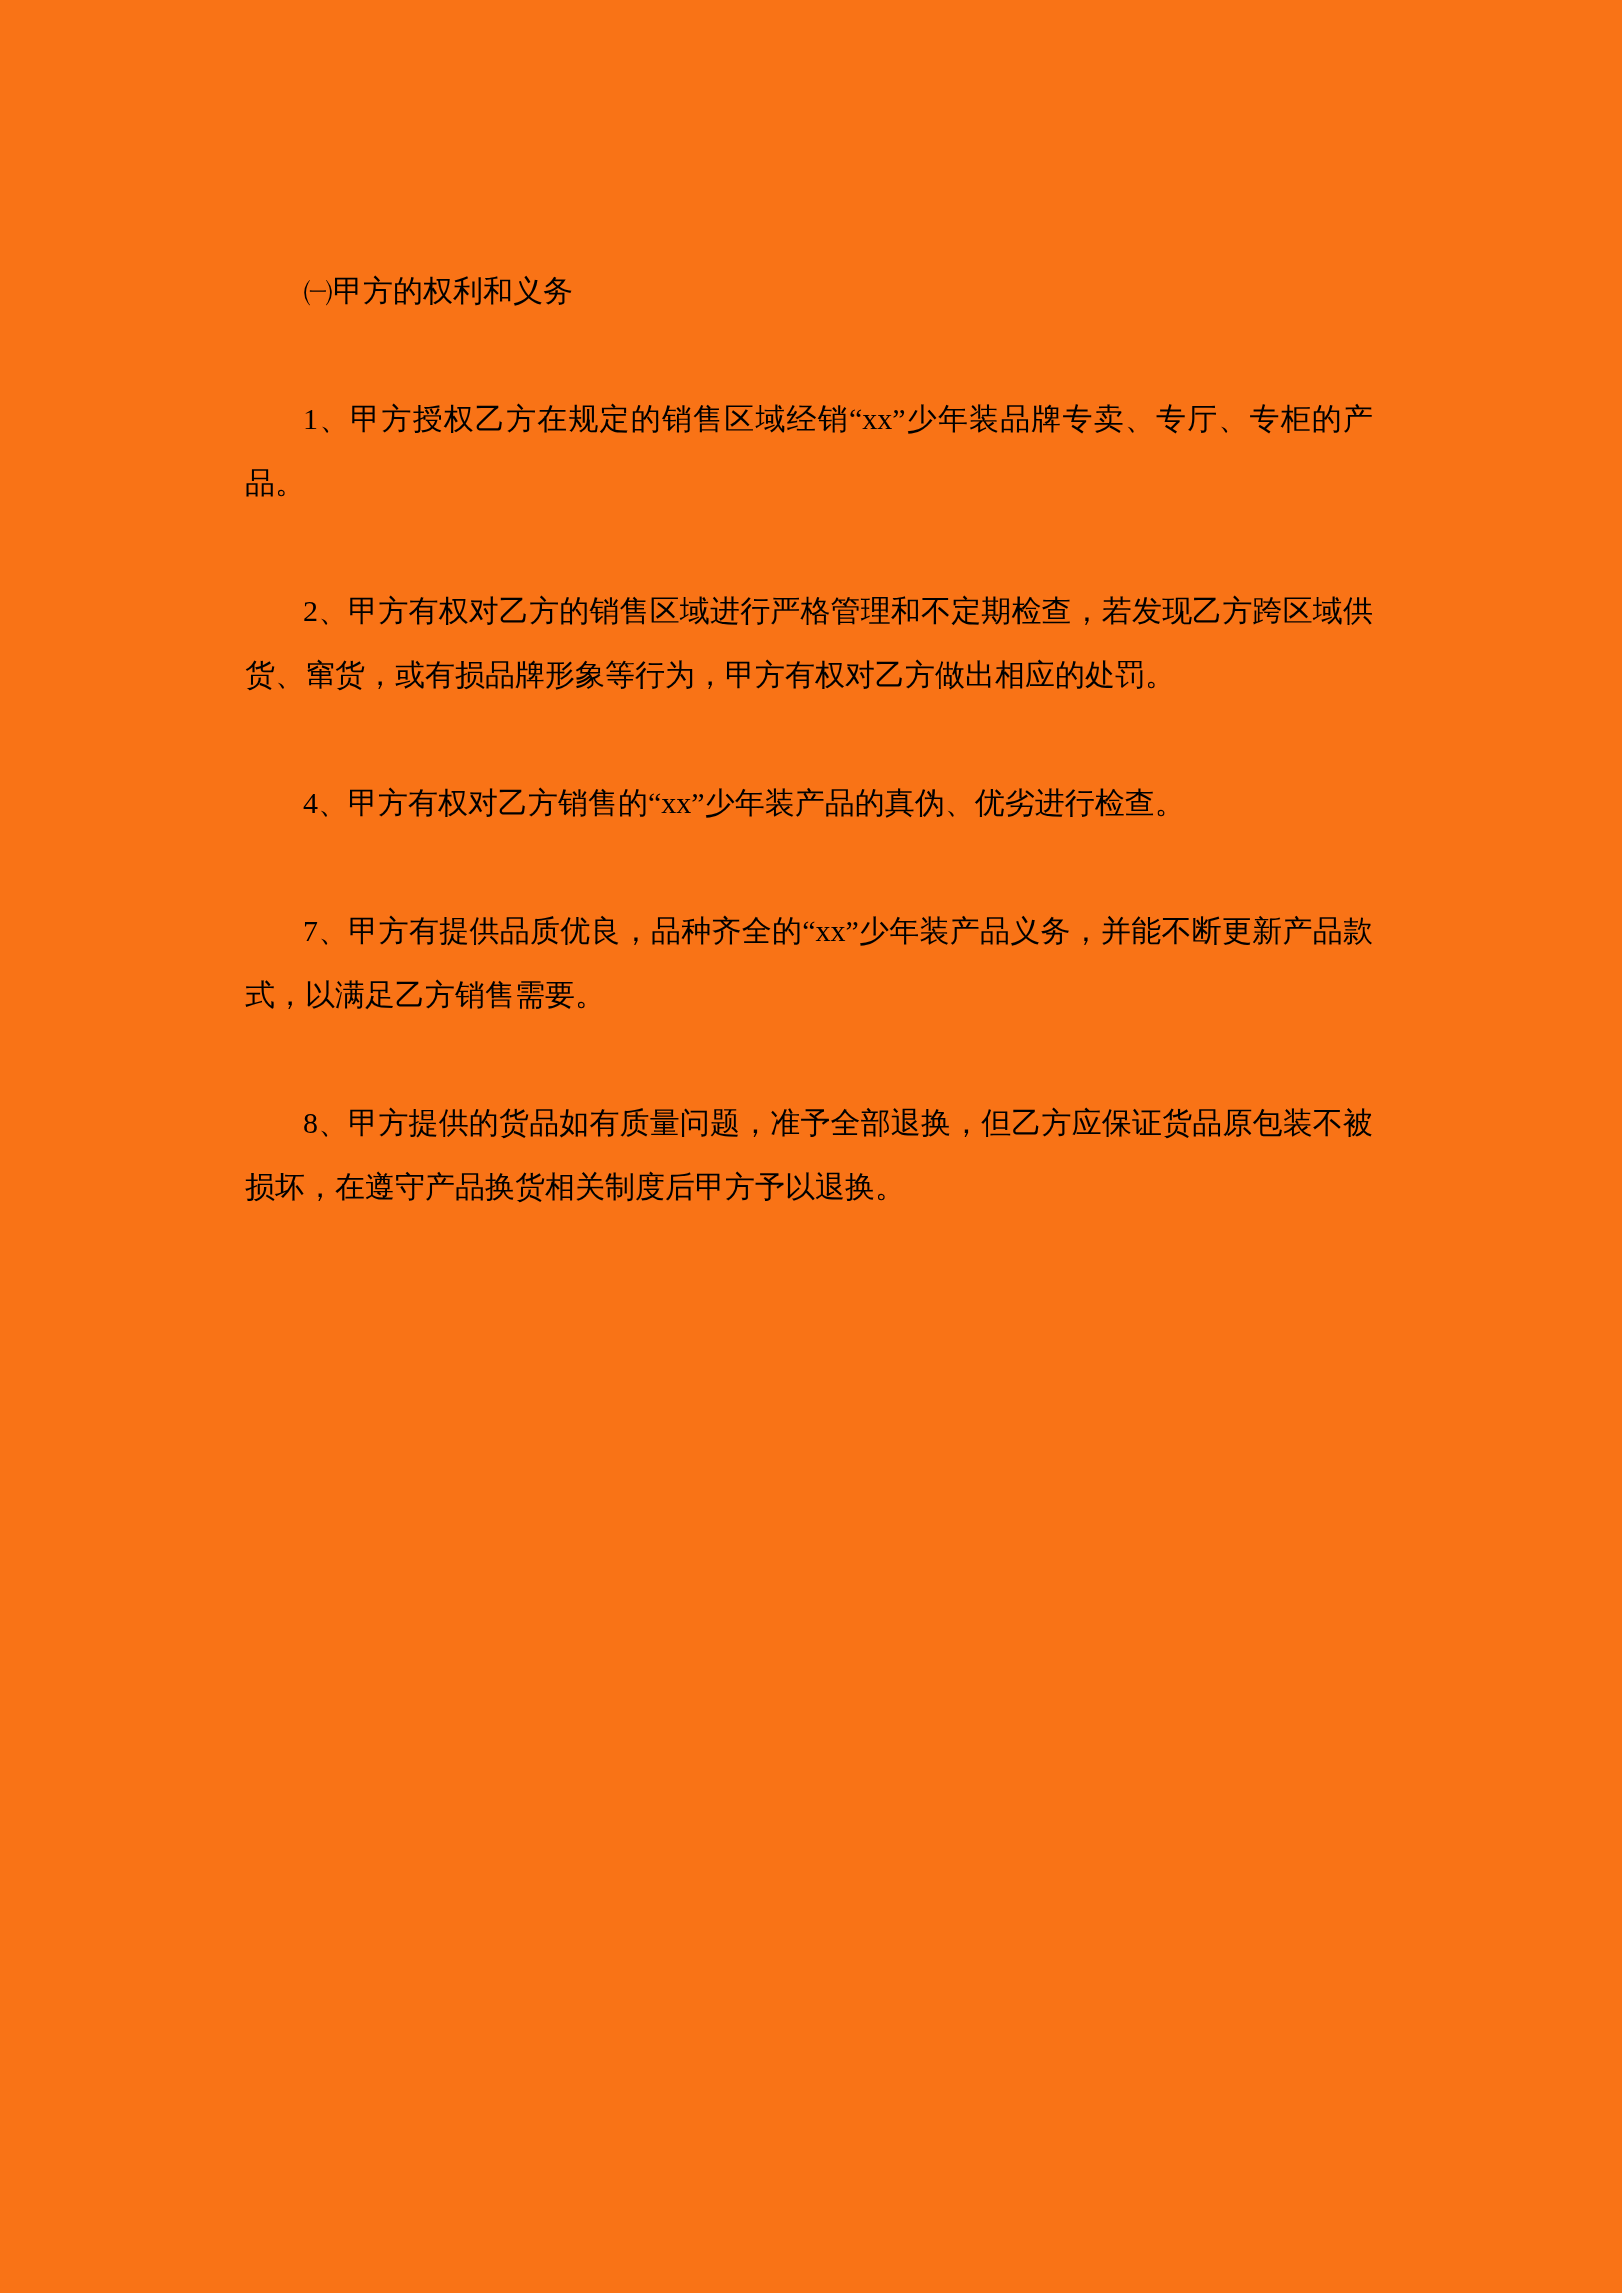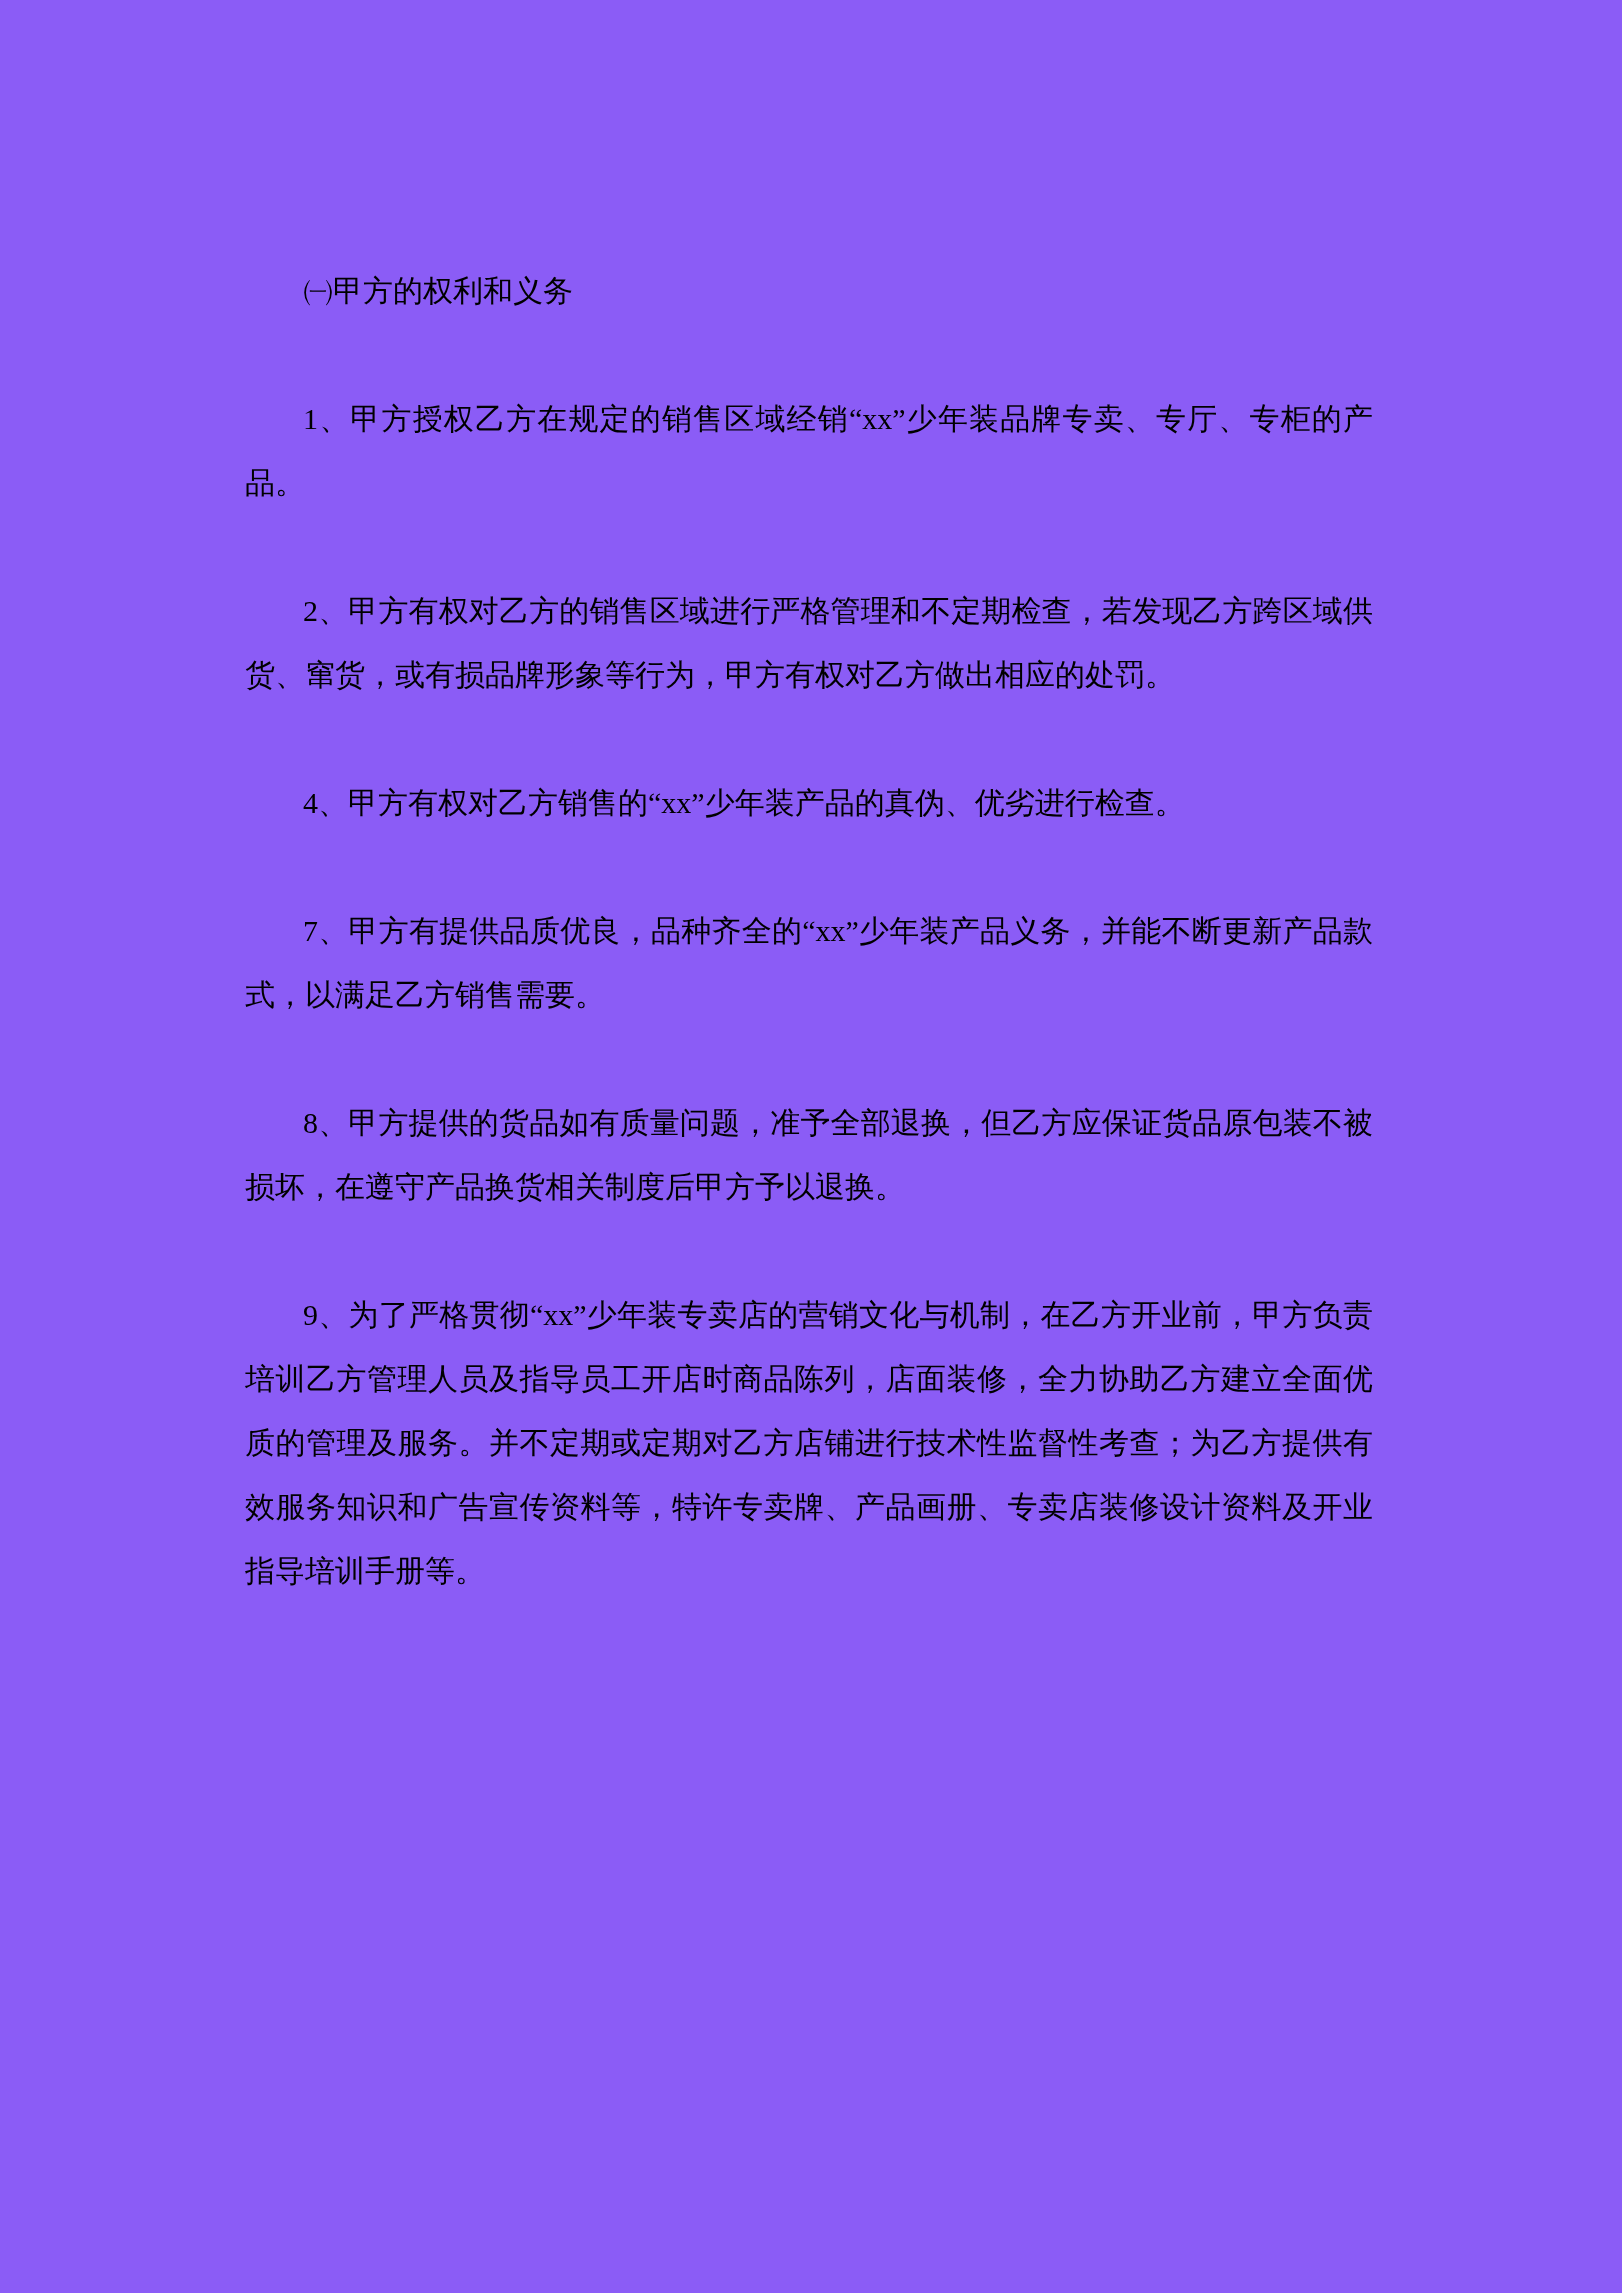--- a/index.html
+++ b/index.html
@@ -5,21 +5,21 @@
   html, body {
     margin: 0;
     padding: 0;
     background: #ffffff;
   }
   .page {
     position: relative;
     width: 1623px;
     height: 2294px;
     margin: 0 auto;
-    background: #8b5cf6;
+    background: #f97316;
     overflow: hidden;
     box-sizing: border-box;
     padding: 259px 250px 0 245px;
     font-family: "Liberation Serif", "DejaVu Serif", serif;
     color: #000000;
     font-size: 30px;
     line-height: 64px;
     text-align: justify;
   }
   .page p,
@@ -35,15 +35,14 @@
 <body>
 
 <div class="page">
   <div class="heading">㈠甲方的权利和义务</div>
 
   <p>1、甲方授权乙方在规定的销售区域经销“xx”少年装品牌专卖、专厅、专柜的产品。</p>
   <p>2、甲方有权对乙方的销售区域进行严格管理和不定期检查，若发现乙方跨区域供货、窜货，或有损品牌形象等行为，甲方有权对乙方做出相应的处罚。</p>
   <p>4、甲方有权对乙方销售的“xx”少年装产品的真伪、优劣进行检查。</p>
   <p>7、甲方有提供品质优良，品种齐全的“xx”少年装产品义务，并能不断更新产品款式，以满足乙方销售需要。</p>
   <p>8、甲方提供的货品如有质量问题，准予全部退换，但乙方应保证货品原包装不被损坏，在遵守产品换货相关制度后甲方予以退换。</p>
-  <p>9、为了严格贯彻“xx”少年装专卖店的营销文化与机制，在乙方开业前，甲方负责培训乙方管理人员及指导员工开店时商品陈列，店面装修，全力协助乙方建立全面优质的管理及服务。并不定期或定期对乙方店铺进行技术性监督性考查；为乙方提供有效服务知识和广告宣传资料等，特许专卖牌、产品画册、专卖店装修设计资料及开业指导培训手册等。</p>
 </div>
 
 
 </body></html>

